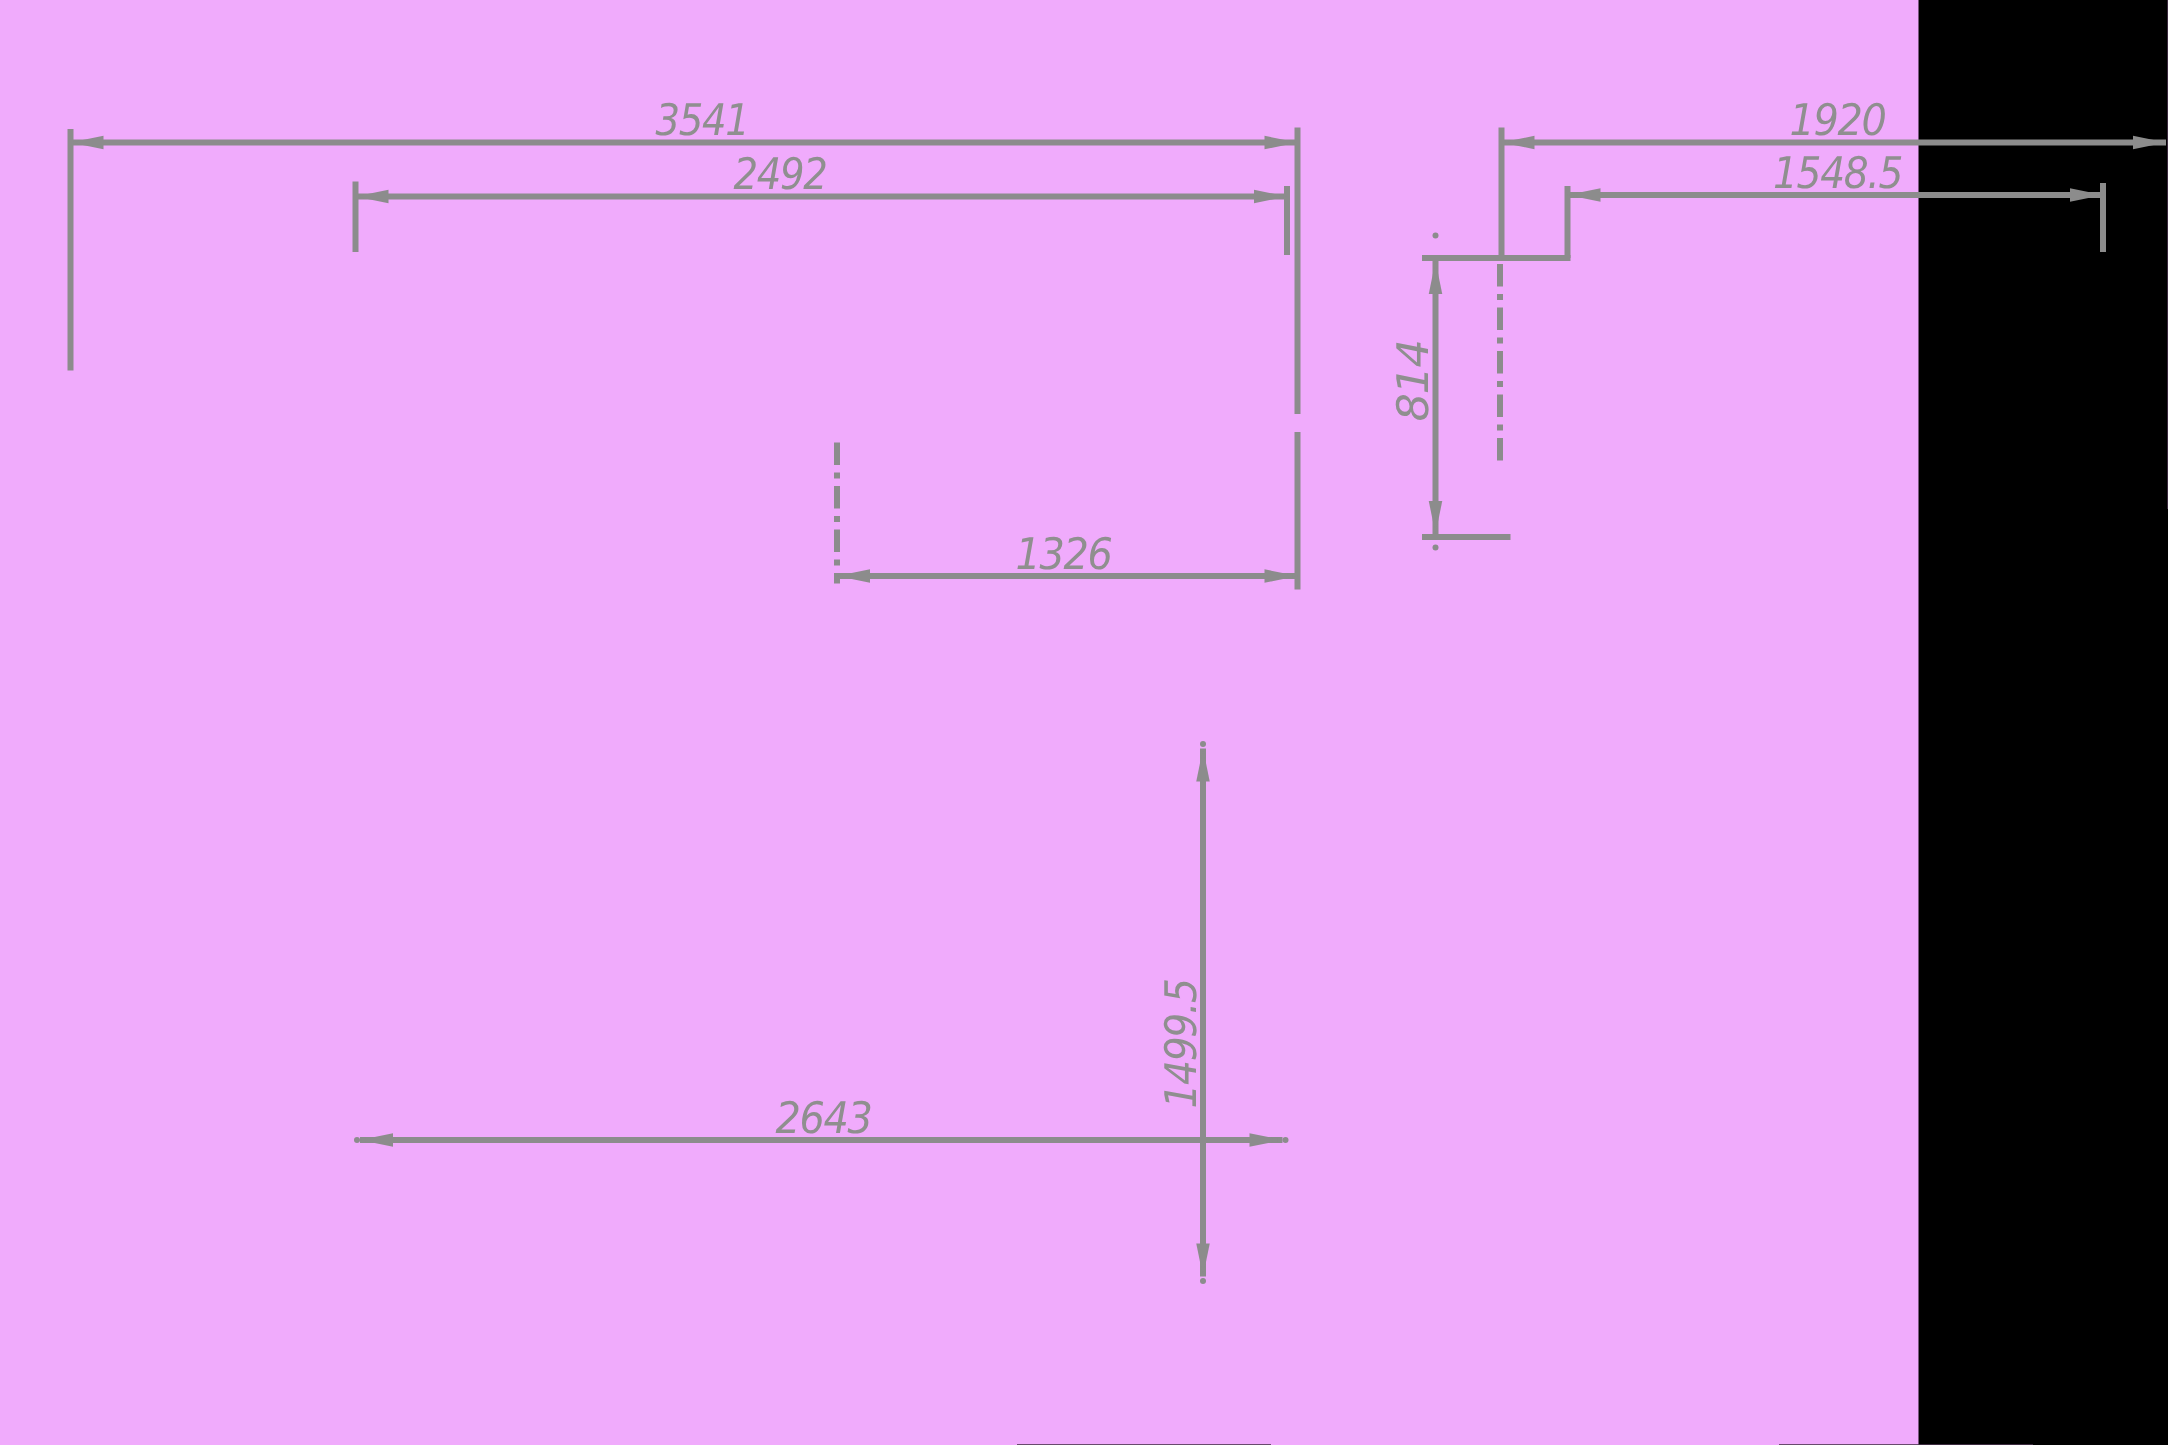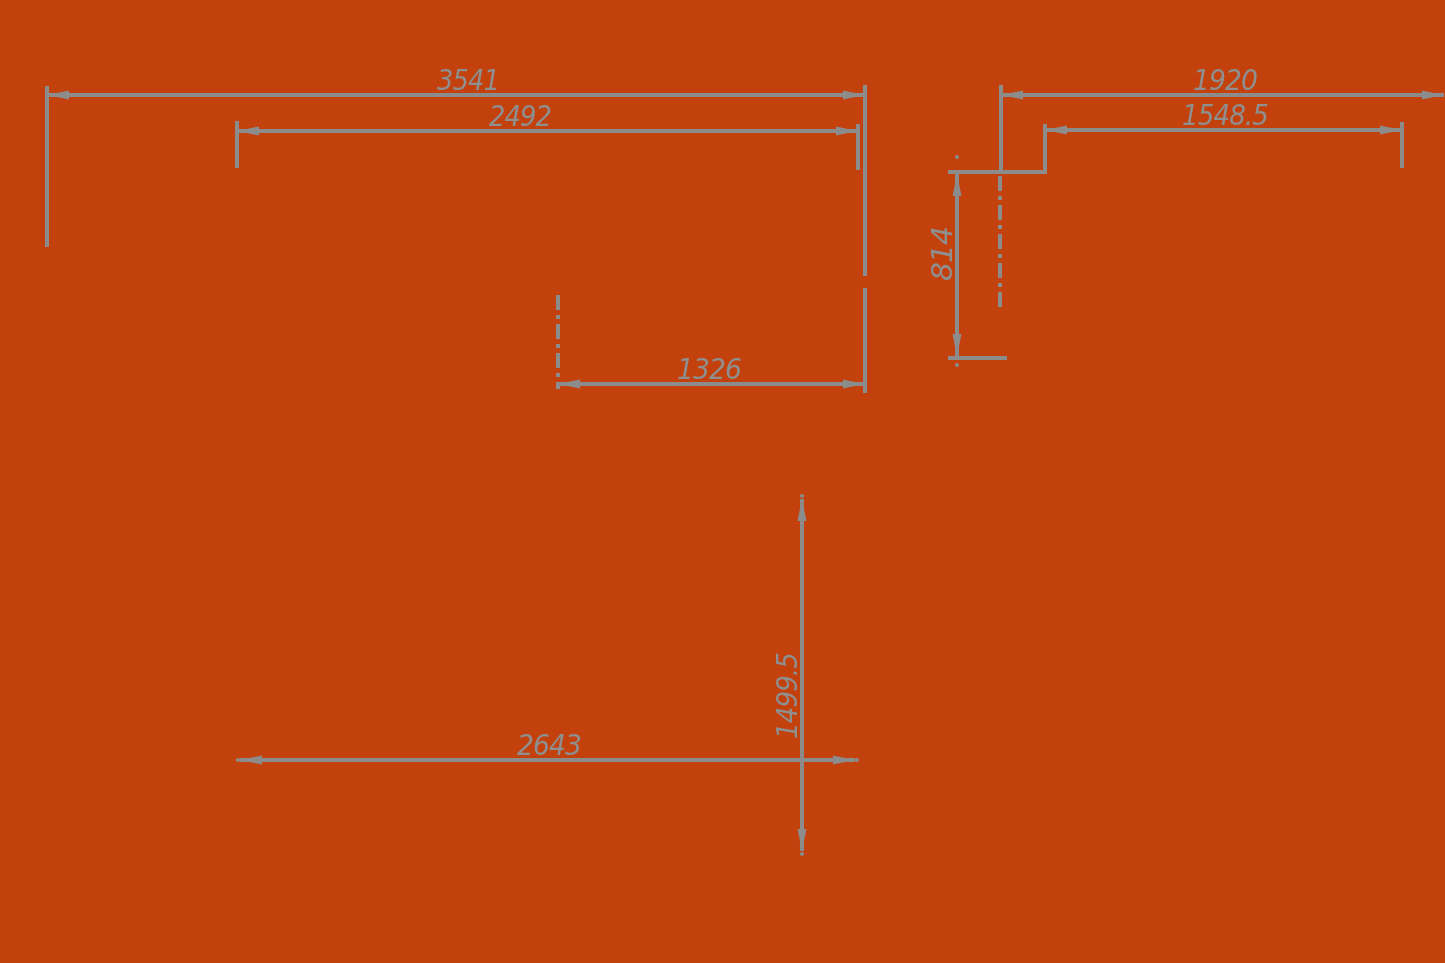--- a/index.html
+++ b/index.html
@@ -5,23 +5,23 @@
   html, body {
     margin: 0;
     padding: 0;
     background: #000000;
     width: 1445px;
     height: 963px;
     overflow: hidden;
   }
   .drawing-stage {
     position: relative;
-    width: 1445px;
+    width: 1279px;
     height: 963px;
-    background: #c2410c;
+    background: #f0abfc;
   }
   svg { display: block; }
   .dim-line {
     stroke: #8c8c8c;
     stroke-width: 4;
     fill: none;
   }
   .ext-line {
     stroke: #8c8c8c;
     stroke-width: 4;

